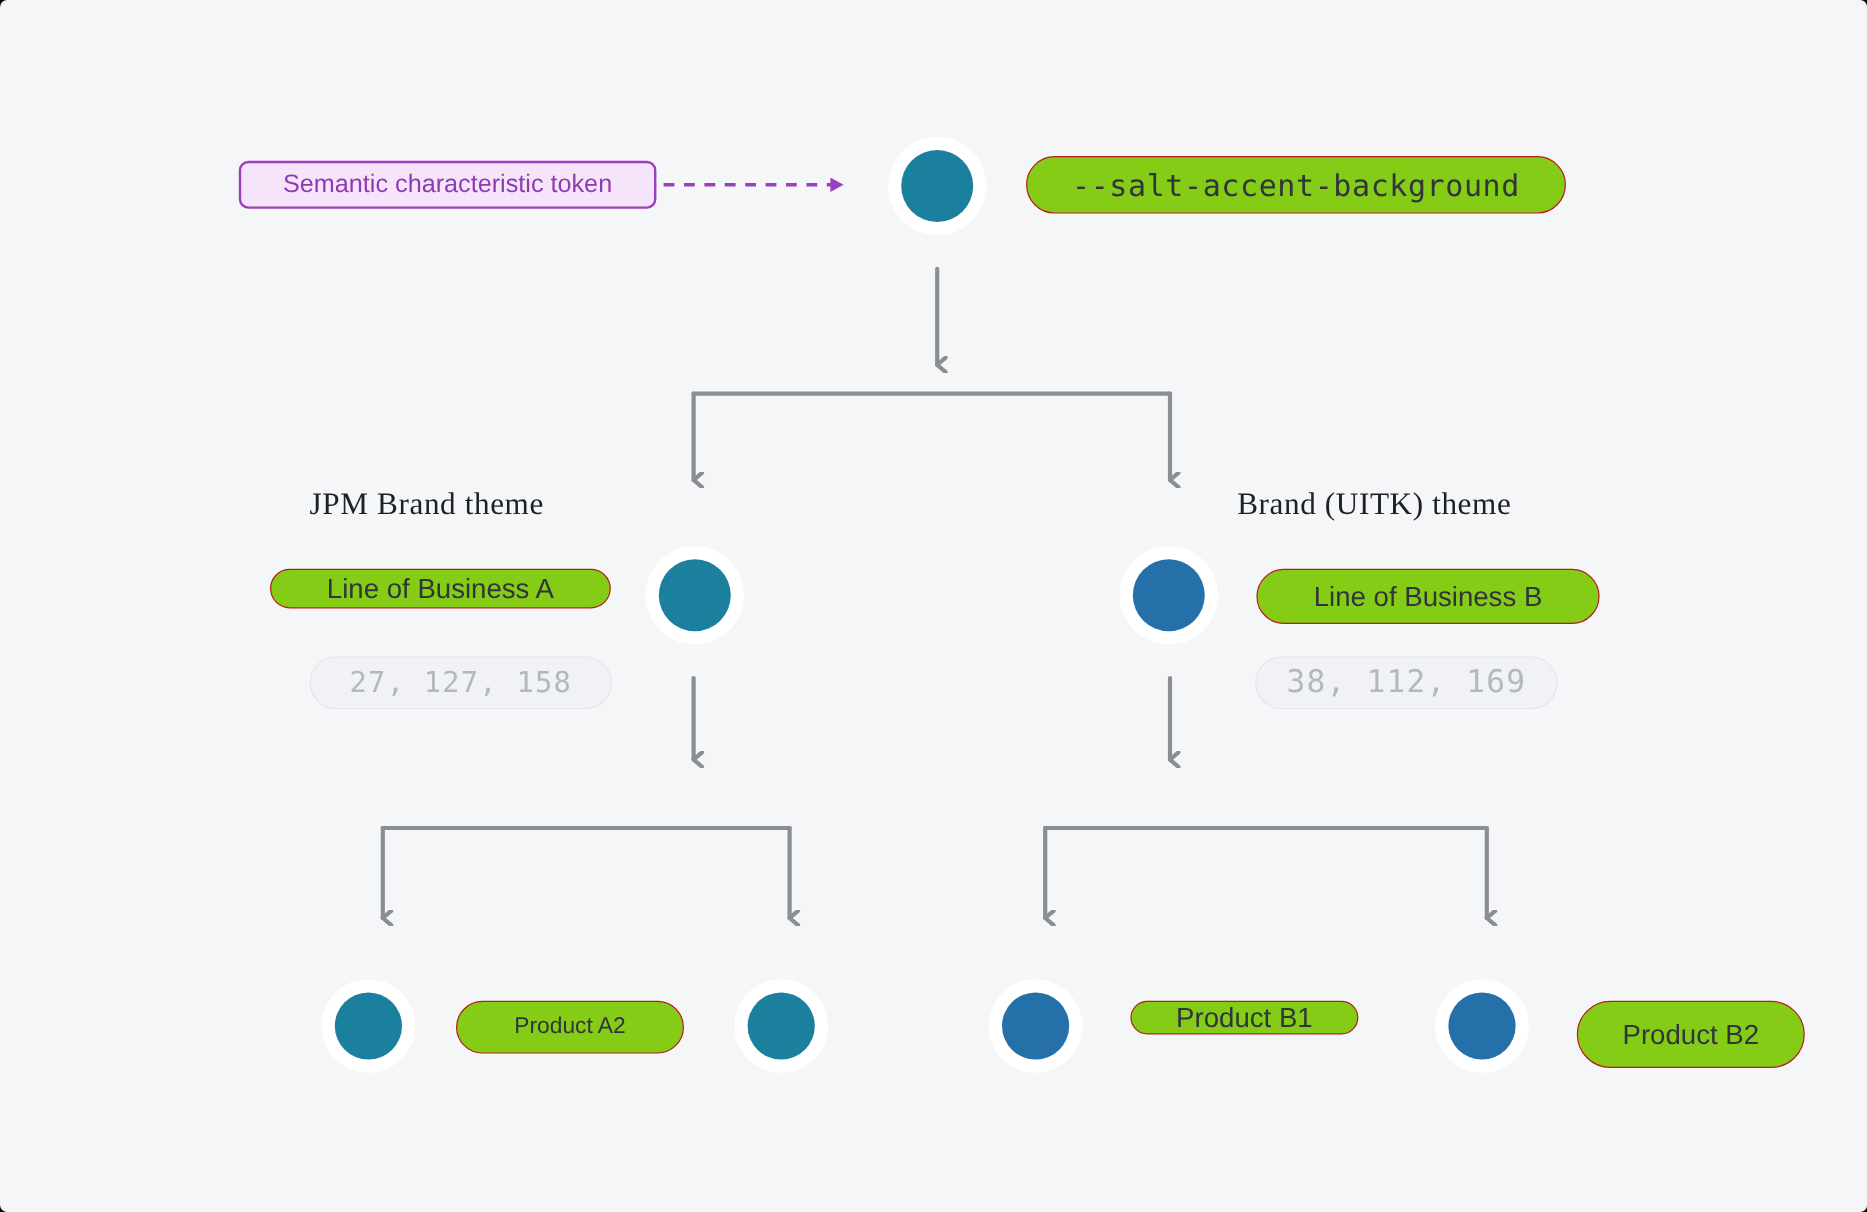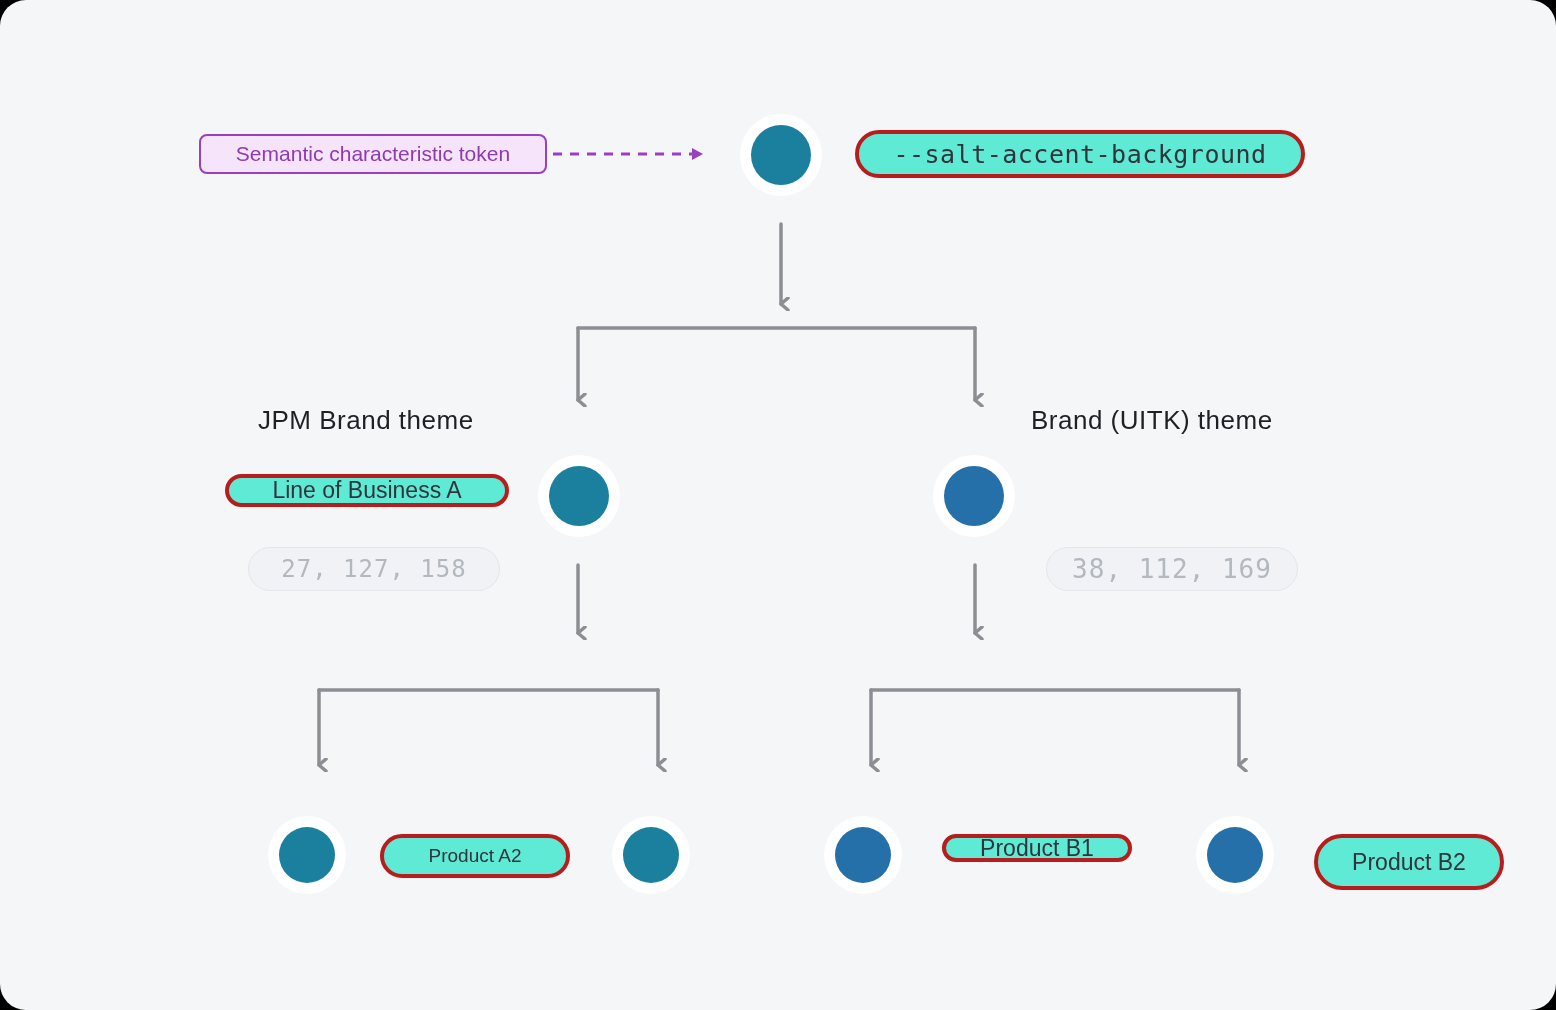--- a/index.html
+++ b/index.html
@@ -5,21 +5,21 @@
   html, body {
     margin: 0;
     padding: 0;
     background: #000000;
   }
   #page {
     position: relative;
     width: 1556px;
     height: 1010px;
     background: #f4f6f8;
-    border-radius: 26px;
+    border-radius: 6px;
     overflow: hidden;
     font-family: "Liberation Sans", sans-serif;
   }
   #connectors {
     position: absolute;
     left: 0; top: 0;
     width: 1556px;
     height: 1010px;
     pointer-events: none;
   }
@@ -35,22 +35,22 @@
     border-radius: 50%;
     width: 100%;
     height: 100%;
   }
   .pill {
     position: absolute;
     box-sizing: border-box;
     display: flex;
     align-items: center;
     justify-content: center;
-    background: #5eead4;
-    border: 4px solid #b91c1c;
+    background: #84cc16;
+    border: 1px solid #b91c1c;
     border-radius: 999px;
     color: #31353b;
     white-space: nowrap;
   }
   .pill.mono {
     font-family: "DejaVu Sans Mono", monospace;
     letter-spacing: 0.5px;
   }
   .pill.ghost {
     background: #f0f2f5;
@@ -61,21 +61,21 @@
   }
   .pill.token {
     background: #f6e4fb;
     border: 2px solid #9b3fc0;
     border-radius: 8px;
     color: #8e3bb2;
     font-family: "Liberation Sans", sans-serif;
   }
   .theme-label {
     position: absolute;
-    font-family: Liberation Sans, sans-serif;
+    font-family: Liberation Serif, serif;
     font-size: 26px;
     color: #1d2024;
     letter-spacing: 0.5px;
     white-space: nowrap;
   }
 </style>
 </head>
 <body>
 
 <div id="page">
@@ -130,28 +130,31 @@
   </div>
 
   <div class="pill" style="left:225px; top:474px; width:284px; height:33px; font-size:23px;">
     <span>Line of Business A</span>
   </div>
 
   <div class="node" style="left:538px; top:455px; width:82px; height:82px;">
     <span class="dot" style="background:#1b7f9e; width:60px; height:60px;"></span>
   </div>
 
-  <div class="pill ghost" style="left:248px; top:547px; width:252px; height:44px; font-size:24px;">
+  <div class="pill ghost" style="left:258px; top:547px; width:252px; height:44px; font-size:24px;">
     <span>27, 127, 158</span>
   </div>
 
   <div class="node" style="left:933px; top:455px; width:82px; height:82px;">
     <span class="dot" style="background:#2670a9; width:60px; height:60px;"></span>
   </div>
 
+  <div class="pill" style="left:1047px; top:474px; width:286px; height:46px; font-size:23px;">
+    <span>Line of Business B</span>
+  </div>
 
   <div class="pill ghost" style="left:1046px; top:547px; width:252px; height:44px; font-size:26px;">
     <span>38, 112, 169</span>
   </div>
 
 
   <div class="node" style="left:268px; top:816px; width:78px; height:78px;">
     <span class="dot" style="background:#1b7f9e; width:56px; height:56px;"></span>
   </div>
 

